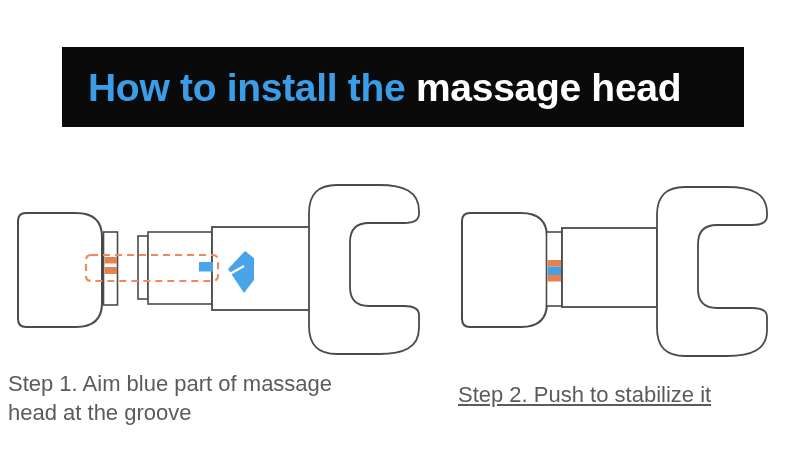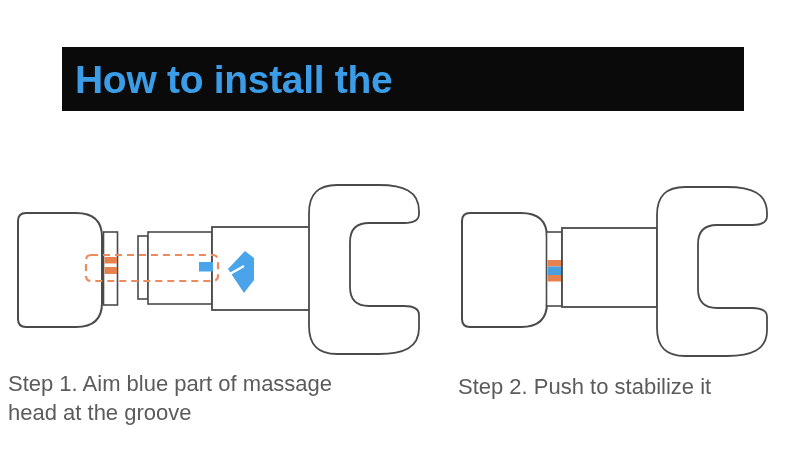--- a/index.html
+++ b/index.html
@@ -8,25 +8,25 @@
     position: relative;
     width: 790px;
     height: 453px;
     background: #ffffff;
     overflow: hidden;
     font-family: "Liberation Sans", sans-serif;
   }
   .title-bar {
     position: absolute;
     left: 62px; top: 47px;
-    width: 682px; height: 64px;
+    width: 682px; height: 80px;
     background: #0a0a0a;
     display: flex;
     align-items: center;
-    padding-left: 13px;
+    padding-left: 26px;
   }
   .title-bar span {
     font-size: 39px;
     font-weight: 700;
     letter-spacing: -0.3px;
     white-space: pre;
     line-height: 1;
   }
   .title-highlight { color: #3b9de8; }
   .title-rest { color: #ffffff; }
@@ -34,30 +34,31 @@
   .diagram-step1 { left: 0px; top: 175px; }
   .diagram-step2 { left: 450px; top: 175px; }
   .caption {
     position: absolute;
     color: #5b5b5b;
     font-size: 22px;
     line-height: 1.32;
     font-weight: 400;
   }
   .caption-step1 { left: 8px; top: 369px; width: 420px; }
-  .caption-step2 { left: 458px; top: 372px; width: 330px; }
+  .caption-step2 { left: 458px; top: 380px; width: 330px; text-decoration: underline; }
   svg .outline { fill: #ffffff; stroke: #4a4a4a; }
 </style>
 </head>
 <body>
 
 <div class="page">
 
   <div class="title-bar">
     <span class="title-highlight">How to install the </span>
+    <span class="title-rest">massage head</span>
   </div>
 
   <svg class="diagram diagram-step1" width="440" height="190" viewBox="0 0 440 190">
 
     <path class="outline" stroke-width="2" d="M 26,38 H 76 C 94,38 102,46 102,62 V 128 C 102,144 94,152 76,152 H 26 C 21,152 18,149 18,144 V 46 C 18,41 21,38 26,38 Z"></path>
 
     <rect class="outline" stroke-width="1.6" x="103.5" y="57" width="14" height="73"></rect>
 
     <rect class="outline" stroke-width="1.6" x="138" y="61" width="10" height="63"></rect>
 

